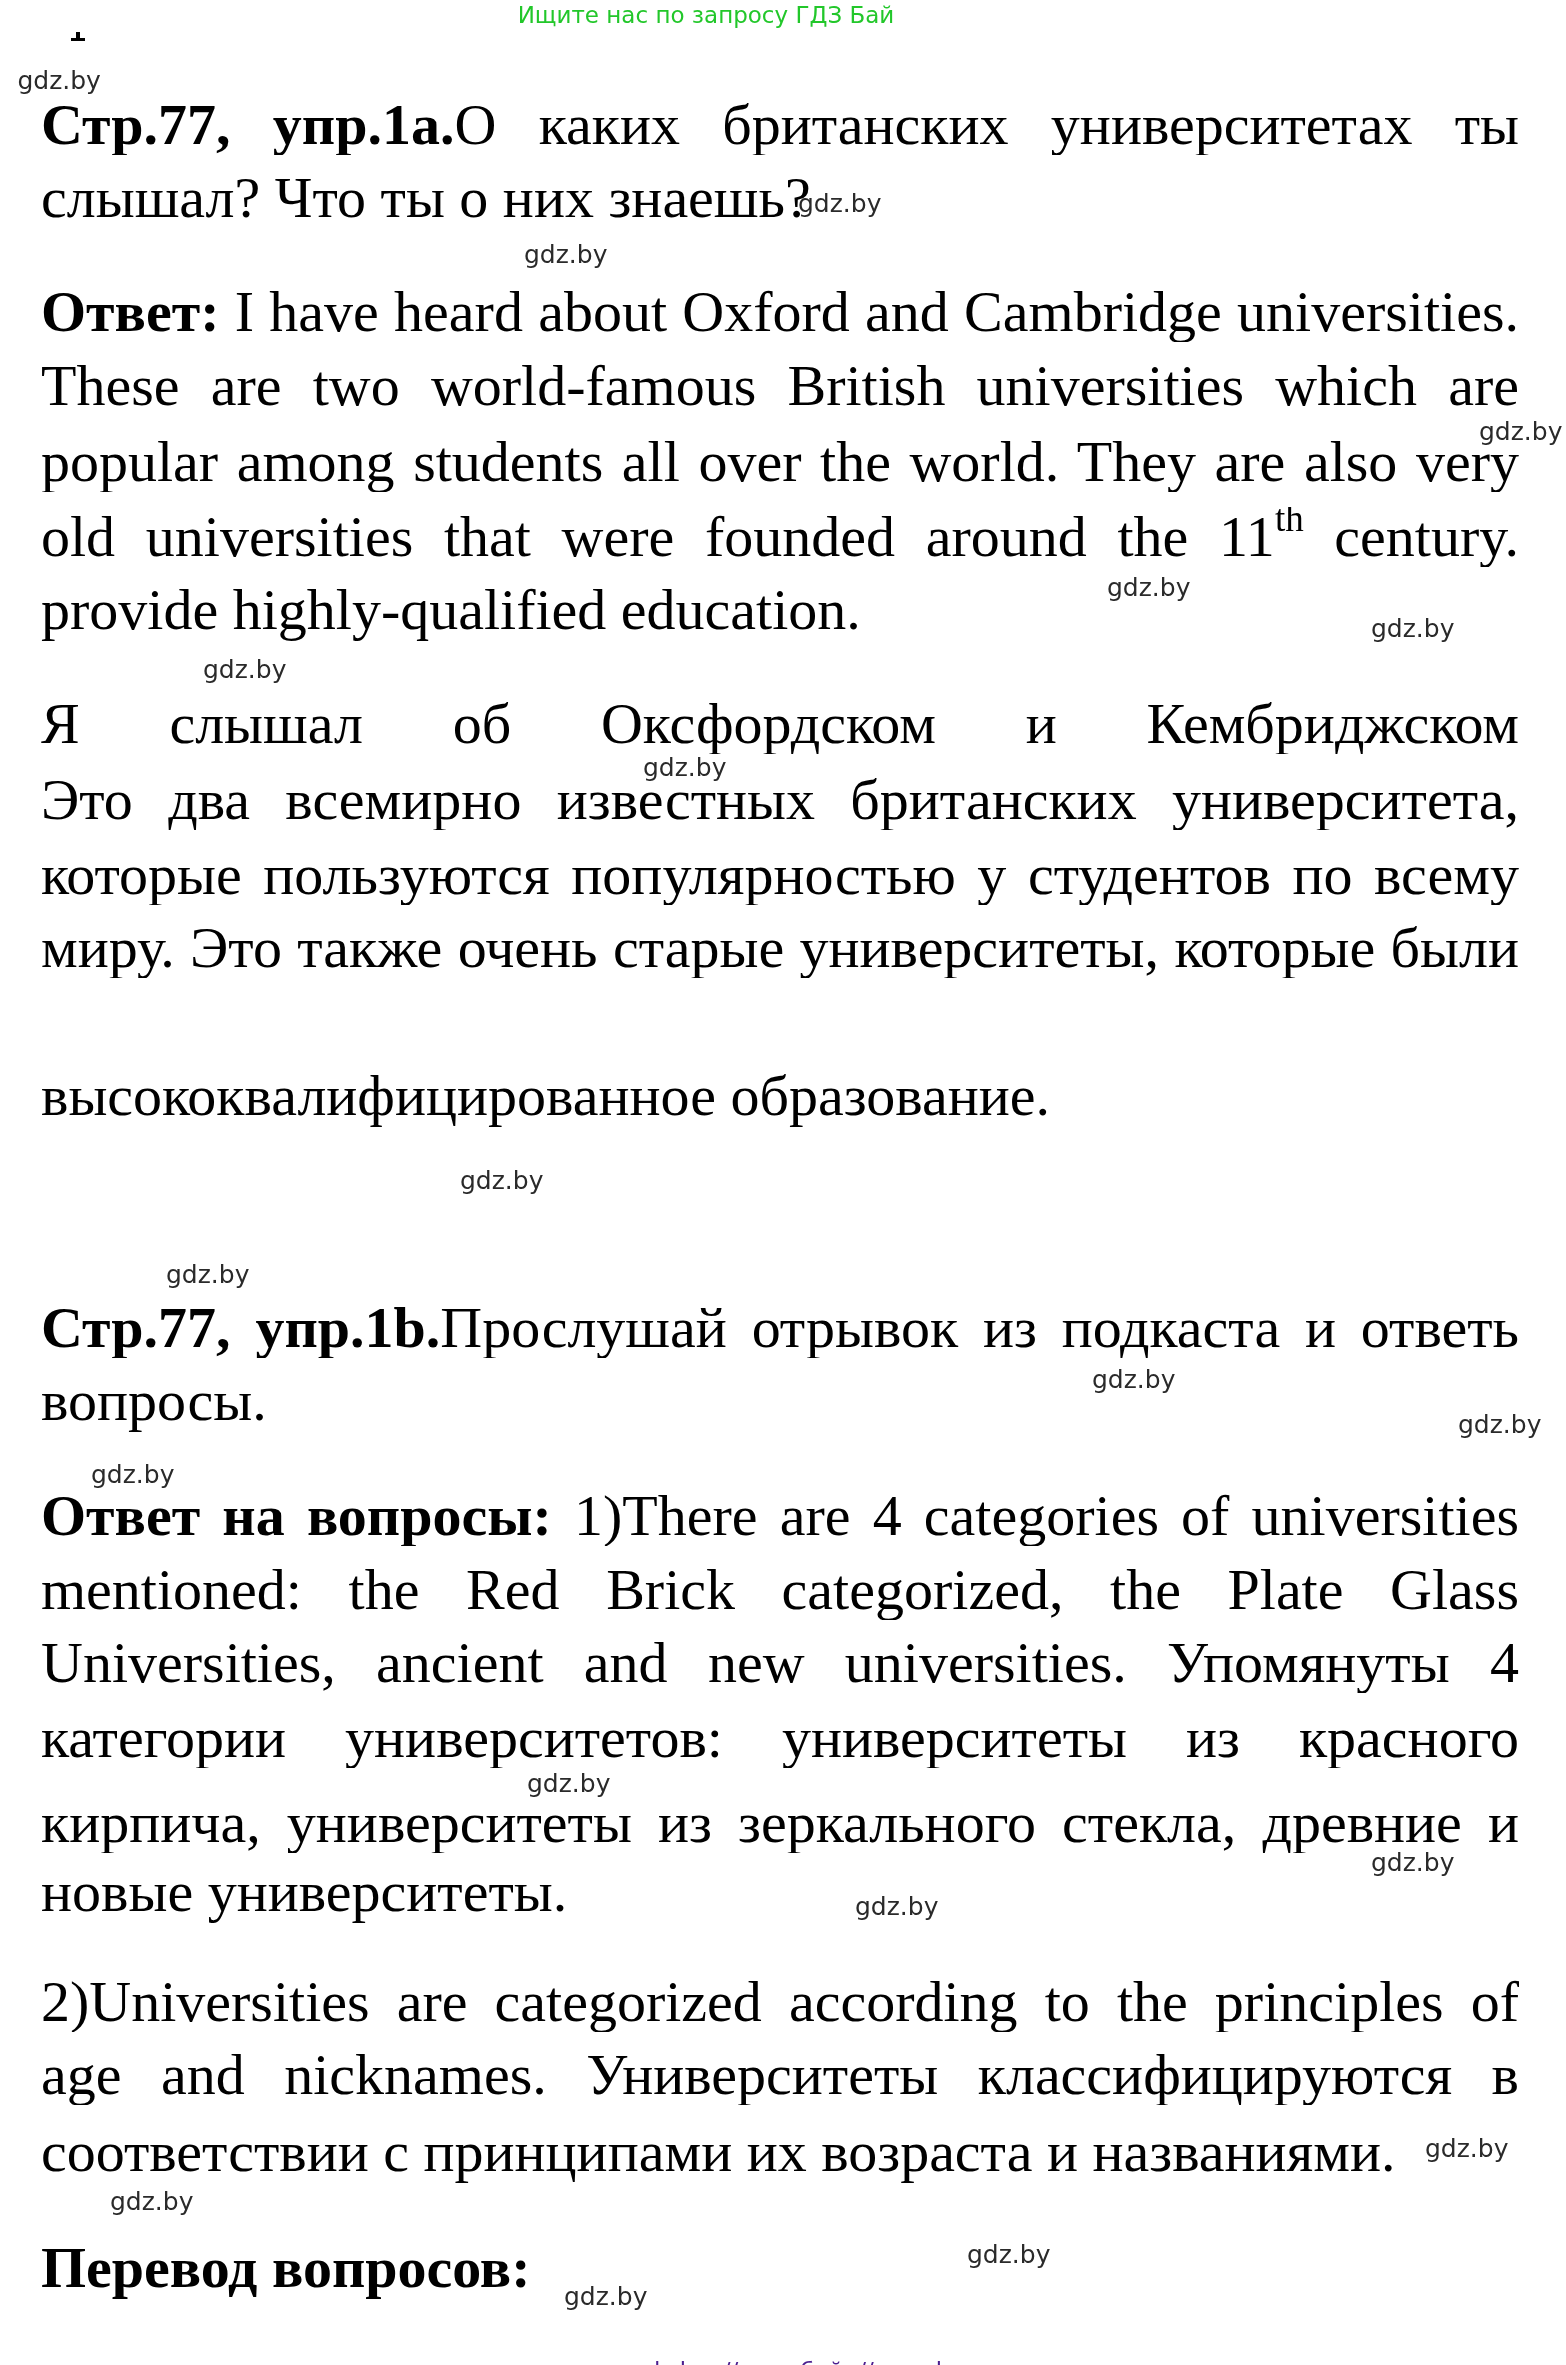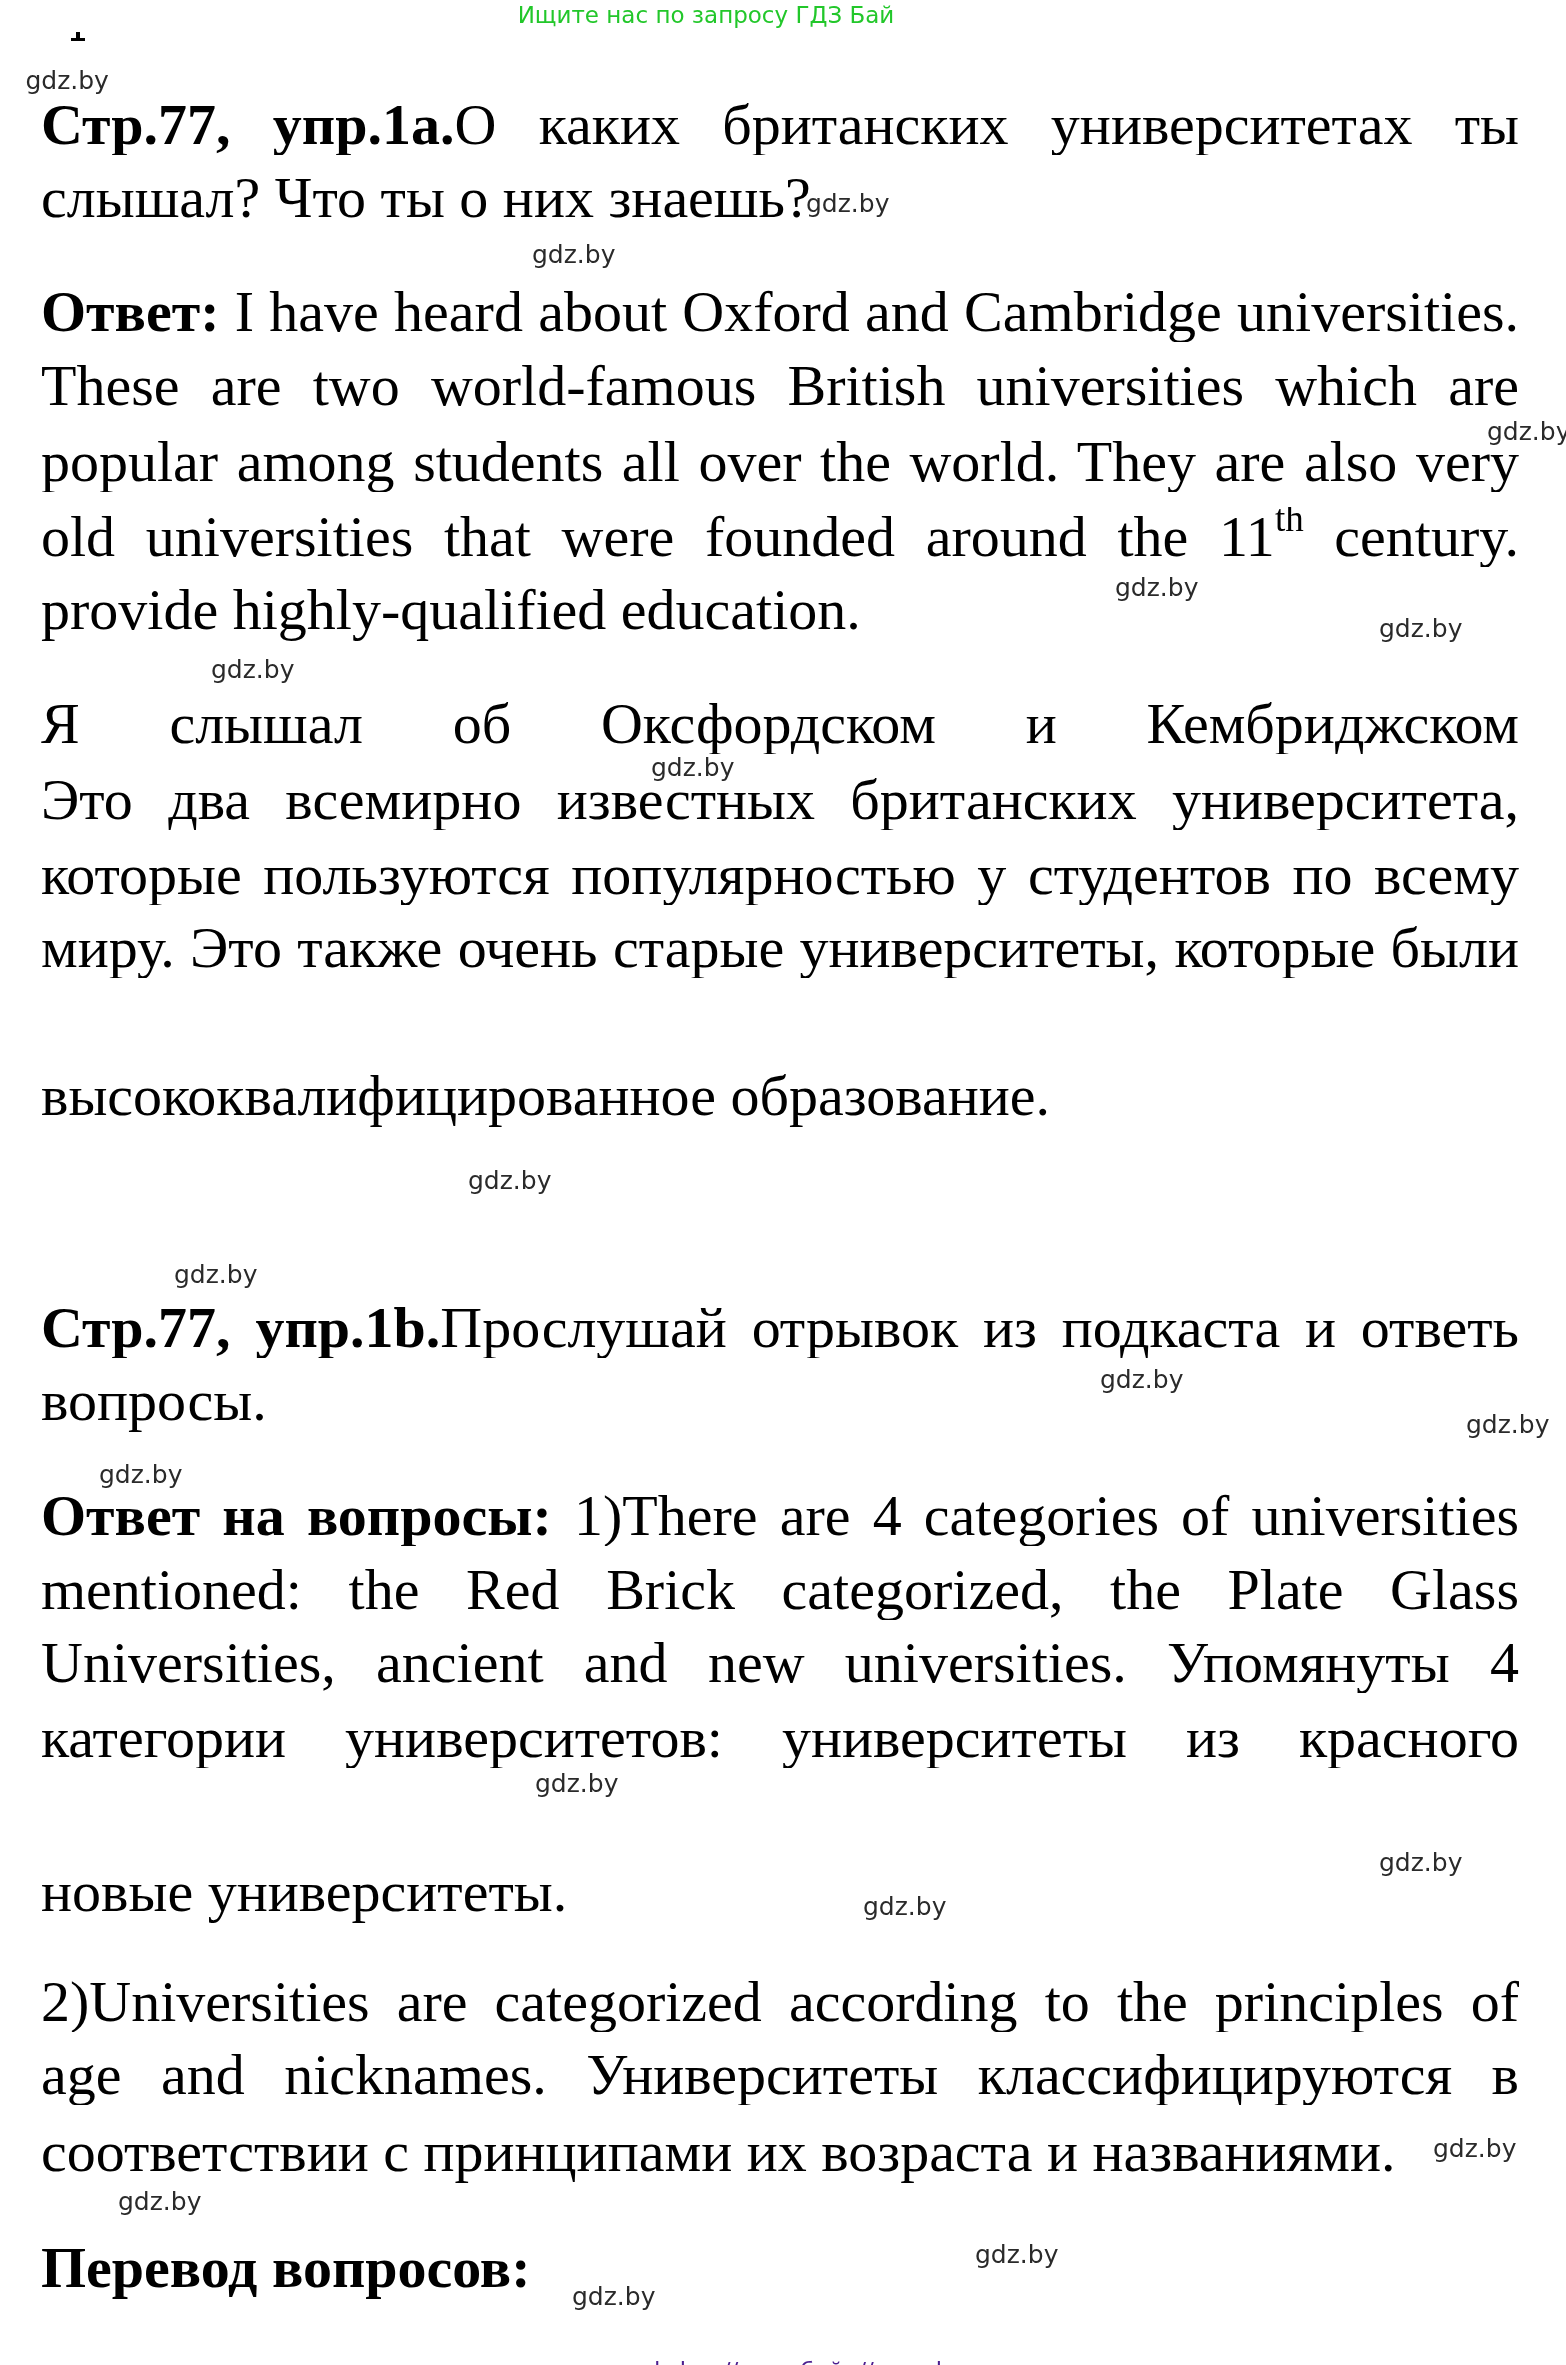--- a/index.html
+++ b/index.html
@@ -16,21 +16,21 @@
   .line {
     position: absolute; left: 41px; width: 1478px; height: 60px;
     font-family: "Liberation Serif", serif; font-size: 58px; line-height: 60px;
     color: #000; white-space: nowrap;
   }
   .line.just { text-align: justify; text-align-last: justify; white-space: normal; overflow: hidden; }
   .b { font-weight: bold; }
   .sup { font-size: 37px; vertical-align: 25px; line-height: 0; }
   .wm {
     position: absolute; font-family: "DejaVu Sans", sans-serif; font-size: 25px;
-    line-height: 29px; color: #2a2a2a; white-space: nowrap; margin-left: 8px;
+    line-height: 29px; color: #2a2a2a; white-space: nowrap;
   }
   .artifact {
     position: absolute; left: 71px; top: 32px; width: 13.5px; height: 9.7px;
   }
   .artifact .stem { position: absolute; left: 4.8px; top: 0; width: 3.9px; height: 5.8px; background: #000; }
   .artifact .base { position: absolute; left: 0; top: 5.8px; width: 13.5px; height: 2.9px; background: #000; }
 </style>
 </head>
 <body>
 
@@ -96,20 +96,23 @@
   </div>
   <div class="line just" style="top:1560px">
     <span>mentioned: the Red Brick categorized, the Plate Glass</span>
   </div>
   <div class="line just" style="top:1633px">
     <span>Universities, ancient and new universities. Упомянуты 4</span>
   </div>
   <div class="line just" style="top:1708px">
     <span>категории университетов: университеты из красного</span>
   </div>
+  <div class="line just" style="top:1793px">
+    <span>кирпича, университеты из зеркального стекла, древние и</span>
+  </div>
   <div class="line" style="top:1862px">
     <span>новые университеты.</span>
   </div>
 
   <div class="line just" style="top:1972px">
     <span>2)Universities are categorized according to the principles of their</span>
   </div>
   <div class="line just" style="top:2045px">
     <span>age and nicknames. Университеты классифицируются в</span>
   </div>

